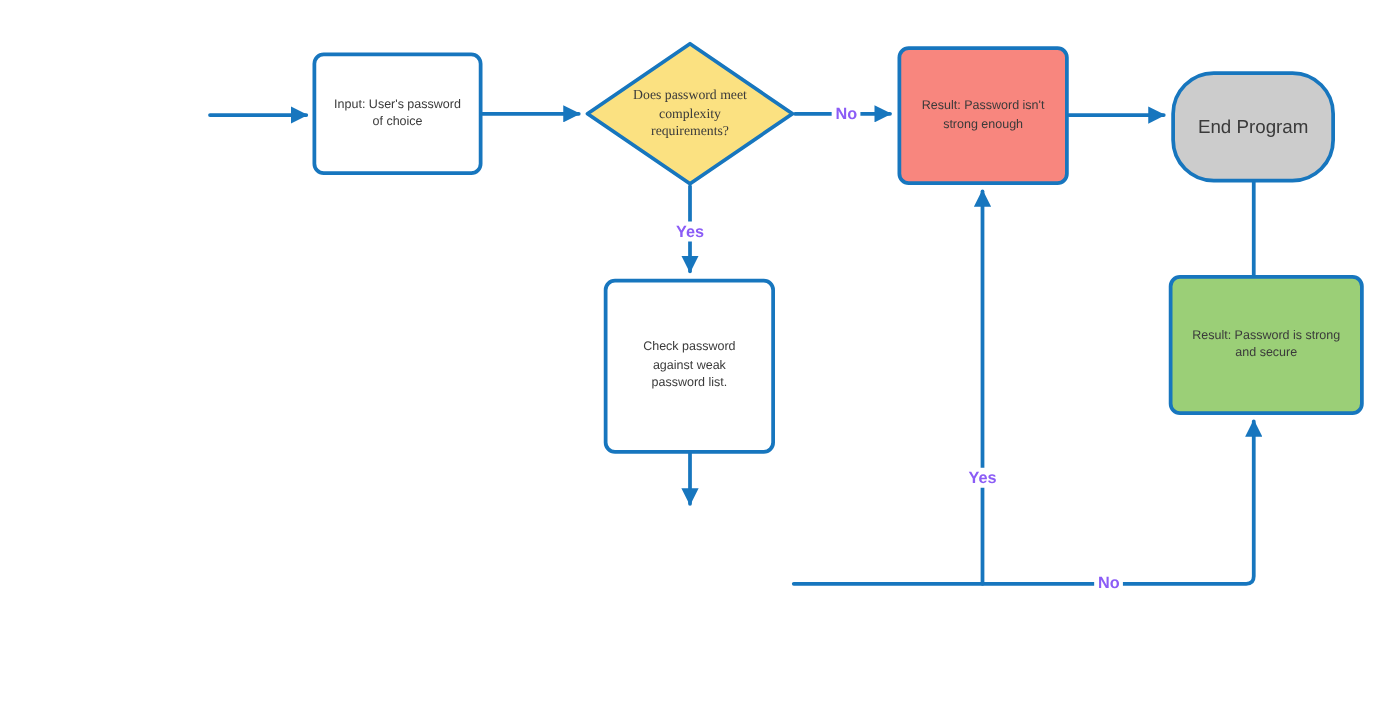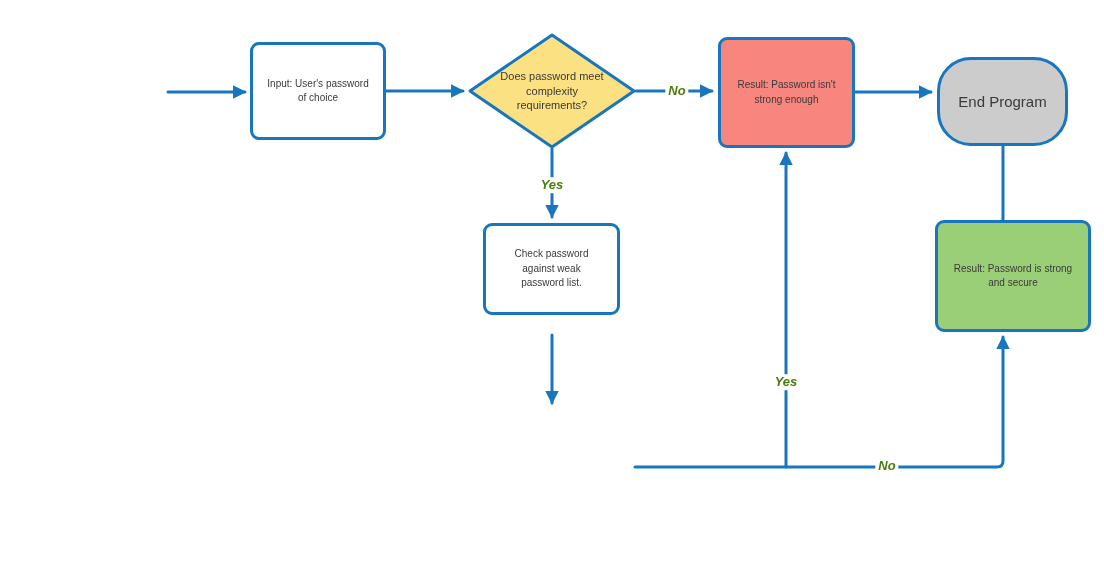--- a/index.html
+++ b/index.html
@@ -47,32 +47,32 @@
   }
   .decision > svg.diamond-shape {
     position: absolute;
     left: 0; top: 0;
     width: 100%; height: 100%;
   }
   .decision > .node-label {
     position: relative;
     width: 108px;
     z-index: 1;
+    font-family: Liberation Serif, serif;
   }
   .edge-label {
     position: absolute;
     transform: translate(-50%, -50%);
     background: #ffffff;
-    color: #4d7c0f;
+    color: #8b5cf6;
     font-size: 13px;
     font-weight: bold;
     padding: 0 3px;
     line-height: 1.2;
     z-index: 2;
-    font-style: italic;
   }
 </style>
 </head>
 <body>
 
 <div class="canvas">
 
   <svg class="edges" viewBox="0 0 1104 561" xmlns="http://www.w3.org/2000/svg">
     <defs>
       <marker id="arrow" viewBox="0 0 10 10" refX="9" refY="5" markerWidth="4.6" markerHeight="4.6" markerUnits="strokeWidth" orient="auto">
@@ -105,21 +105,21 @@
   </div>
 
   <div class="node process result-fail" style="left:718px; top:37px; width:137px; height:111px; padding:0 14px;">
     <span class="node-label">Result: Password isn't strong enough</span>
   </div>
 
   <div class="node terminator" style="left:937px; top:57px; width:131px; height:89px;">
     <span class="node-label">End Program</span>
   </div>
 
-  <div class="node process" style="left:483px; top:223px; width:137px; height:92px; padding:0 17px;">
+  <div class="node process" style="left:483px; top:223px; width:137px; height:140px; padding:0 17px;">
     <span class="node-label">Check password against weak password list.</span>
   </div>
 
 
   <div class="node process result-pass" style="left:935px; top:220px; width:156px; height:112px; padding:0 14px;">
     <span class="node-label">Result: Password is strong and secure</span>
   </div>
 
   <div class="edge-label" style="left:677px; top:91px;">No</div>
   <div class="edge-label" style="left:552px; top:185px;">Yes</div>

